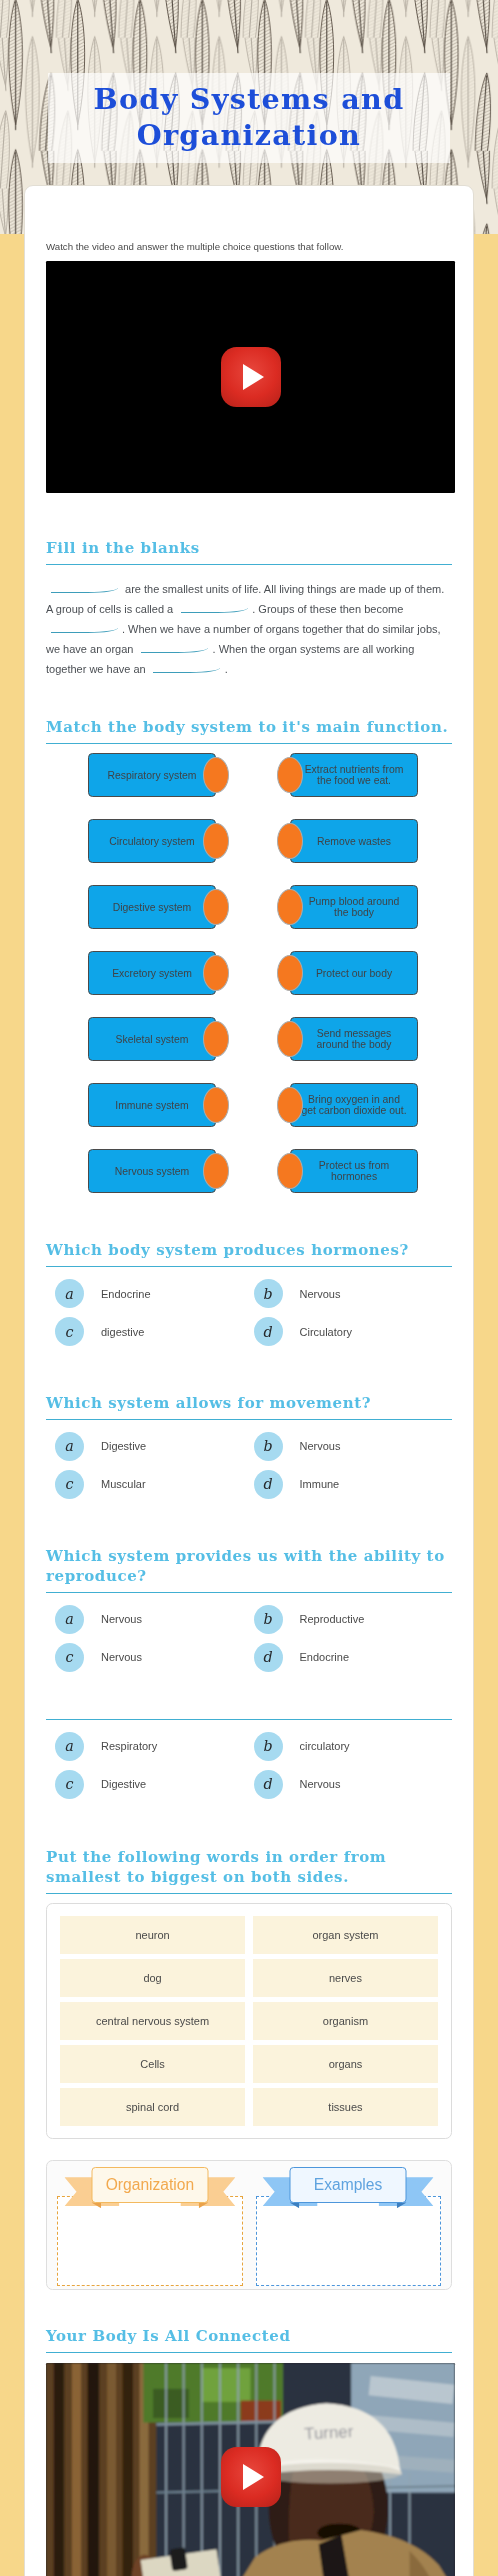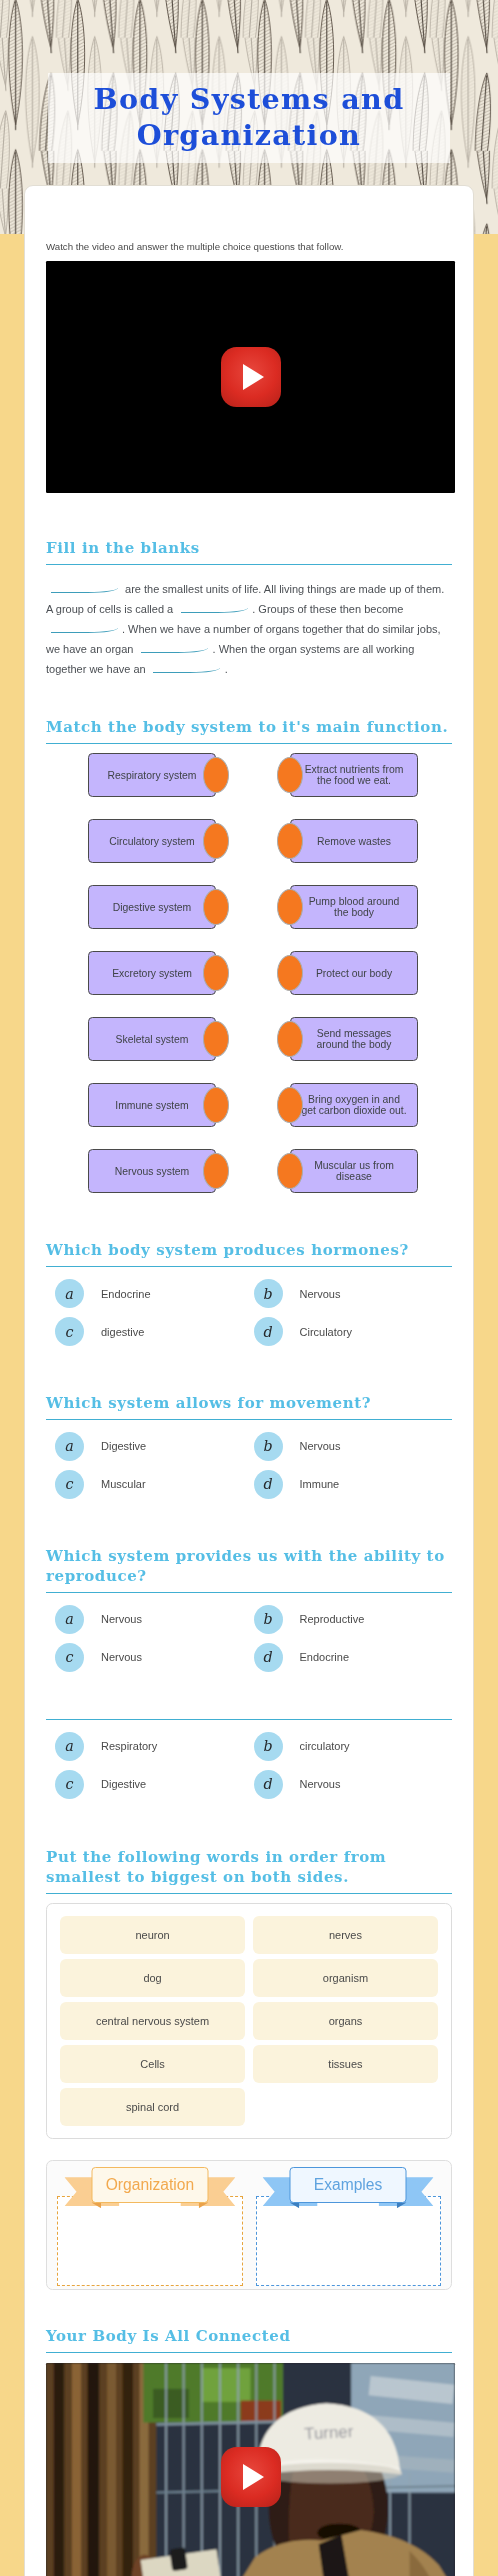--- a/index.html
+++ b/index.html
@@ -44,42 +44,42 @@
   .fib-section { margin-top:45px; }
   .fib { margin-top:14.3px; font-size:11px; line-height:20px; color:#4B4F54; }
   .seg[data-seg-type="blank"] { display:inline-block; width:67px; height:11.7px;
     border-bottom:1.3px solid #3D9DBA; border-radius:0 0 45%/5.2px; margin:0 4.5px; cursor:text; }
 
   
   .match-section { margin-top:38px; }
   .match-rows { margin-top:9px; }
   .mrow { display:flex; justify-content:space-between; padding:0 34px 0 42px; margin-bottom:22px; align-items:flex-start; }
   .mbox { position:relative; width:128px; min-height:44px; border:0.8px solid #4A4A4A; border-radius:4.5px;
-    background:#c4b5fd; display:flex; align-items:center; justify-content:center; text-align:center;
+    background:#0ea5e9; display:flex; align-items:center; justify-content:center; text-align:center;
     font-size:10.4px; color:#3F4347; padding:6.5px 10.4px; cursor:pointer; }
   .mbox .dot { position:absolute; top:50%; width:26px; height:36px; border-radius:50%;
     background:#F5781F; border:1px solid #ABABAB; cursor:grab; }
   .mbox.mleft .dot { right:-13.6px; transform:translateY(-50%); }
   .mbox.mright .dot { left:-13.6px; transform:translateY(-50%); }
 
   
   .mcq { margin-top:47px; }
   .opts { margin-top:11.7px; display:grid; grid-template-columns:1fr 1fr; row-gap:9px; padding-left:9px; }
   .opt { display:flex; align-items:center; gap:17px; cursor:pointer; }
   .circ { width:29px; height:29px; border-radius:50%; background:#A6DAF0; flex:0 0 29px;
     display:flex; align-items:center; justify-content:center;
     font-family:"DejaVu Serif", serif; font-style:italic; font-size:14.3px; color:#25282B; }
   .olabel { font-size:11px; color:#4A4A4A; }
 
   
   .sort-section { margin-top:48px; }
   .sortbox { margin-top:9px; border:0.6px solid #DCDCDC; border-radius:6.5px; background:#FFFFFF;
     padding:11.7px 13px; display:flex; gap:7.8px; }
   .scol { flex:1; display:flex; flex-direction:column; gap:5.2px; }
-  .wcard { height:38px; background:#FBF3DC; border-radius:6px; display:flex; align-items:center;
+  .wcard { height:38px; background:#FBF3DC; border-radius:0; display:flex; align-items:center;
     justify-content:center; font-size:11px; color:#4A4A4A; cursor:grab; }
 
   
   .cat-section { margin-top:21px; }
   .catbox { border:0.6px solid #DEDEDE; border-radius:6.5px; background:#FBFBFB; height:130px;
     display:flex; gap:13px; padding:3.9px 10.4px 9px 10.4px; }
   .cat-zone { position:relative; flex:1; }
   .drop { margin-top:31px; height:90px; border:1.3px dashed #E7A53E; background:#FFFFFF; cursor:pointer; }
   .cat-blue .drop { border-color:#4D96DB; }
   .rib { position:absolute; top:2.6px; left:50%; transform:translateX(-50%); width:171px; height:40px; z-index:2; }
@@ -213,21 +213,21 @@
             <span>Bring oxygen in and get carbon dioxide out.</span>
             <span class="dot"></span>
           </div>
         </div>
           <div class="mrow">
           <div class="mbox mleft">
             <span>Nervous system</span>
             <span class="dot"></span>
           </div>
           <div class="mbox mright">
-            <span>Muscular us from disease</span>
+            <span>Protect us from hormones</span>
             <span class="dot"></span>
           </div>
         </div>
         </div>
     </section>
 
     <section class="mcq">
       <h2 class="sec">Which body system produces hormones?</h2>
       <hr class="sec">
       <div class="opts">
@@ -323,20 +323,21 @@
       <hr class="sec">
       <div class="sortbox">
         <div class="scol">
             <div class="wcard">neuron</div>
             <div class="wcard">dog</div>
             <div class="wcard">central nervous system</div>
             <div class="wcard">Cells</div>
             <div class="wcard">spinal cord</div>
           </div>
         <div class="scol">
+            <div class="wcard">organ system</div>
             <div class="wcard">nerves</div>
             <div class="wcard">organism</div>
             <div class="wcard">organs</div>
             <div class="wcard">tissues</div>
           </div>
       </div>
     </section>
 
     <section class="cat-section">
       <div class="catbox">

